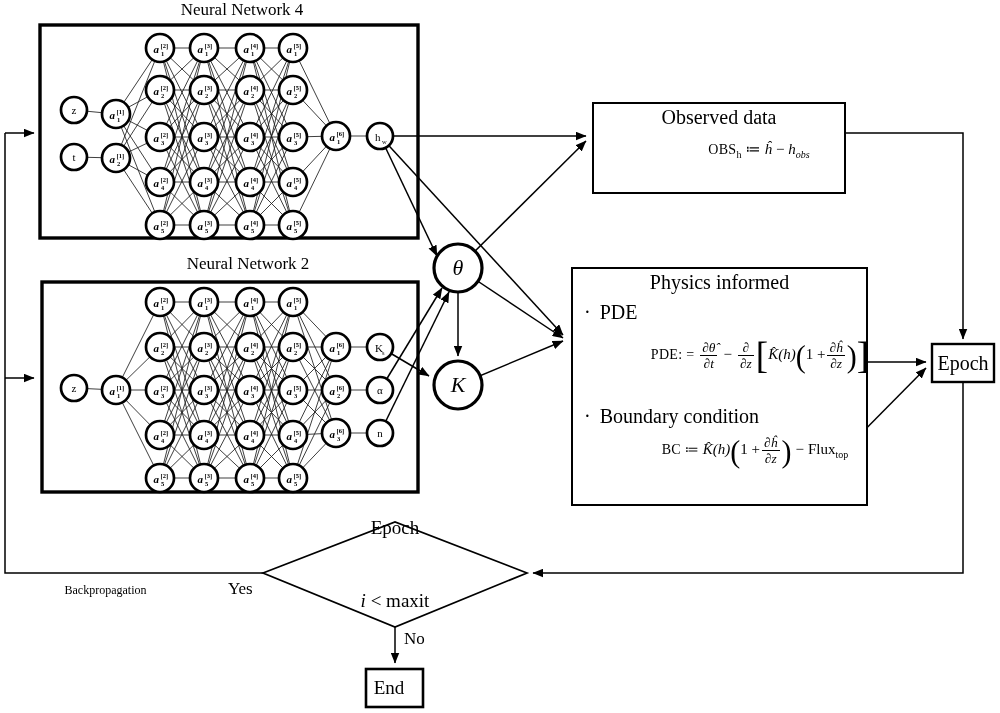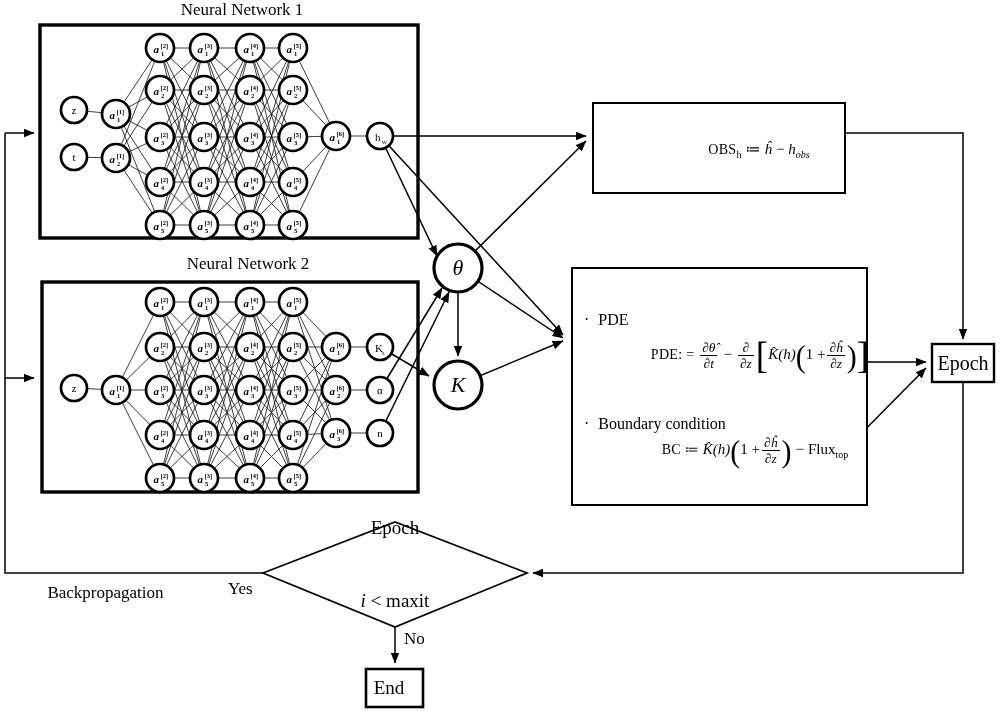--- a/index.html
+++ b/index.html
@@ -14,21 +14,21 @@
   .formula{position:absolute;text-align:center;font-size:15px;white-space:nowrap;line-height:1.1;padding-left:40px;}
   .formula sub{font-size:10px;}
   .obsname{font-size:14px;letter-spacing:.3px;}
   .def{margin:0 4px;}
   .minus{margin:0 4px;}
   .frac{display:inline-block;text-align:center;vertical-align:middle;font-size:13.5px;line-height:1.12;margin:0 2px;}
   .frac .num{border-bottom:1.2px solid #000;padding:0 2px;display:block;}
   .frac .den{display:block;padding:0 2px;}
   .big{display:inline-block;font-size:30px;font-weight:400;line-height:.85;vertical-align:middle;transform:scaleY(1.05);}
   .brk{font-size:37px;transform:scaleY(1.02);}
-  .bullet-line{position:absolute;font-size:16px;white-space:nowrap;margin-top:10px;}
+  .bullet-line{position:absolute;font-size:20px;white-space:nowrap;}
   .bullet-line .b{margin-right:9px;}
   .boxlabel{position:absolute;display:flex;align-items:center;justify-content:center;}
 </style>
 </head>
 <body>
 
 <div class="stage">
 
   <svg id="diagram-svg" width="1000" height="713" viewBox="0 0 1000 713">
     <defs>
@@ -464,27 +464,29 @@
         <text x="380" y="394" font-size="11" font-family="&quot;Liberation Serif&quot;,serif" fill="#000" text-anchor="middle">α</text>
         <circle cx="380" cy="433" r="13" fill="#fff" stroke="#000" stroke-width="2.7"></circle>
         <text x="380" y="437" font-size="11" font-family="&quot;Liberation Serif&quot;,serif" fill="#000" text-anchor="middle">n</text>
         <circle cx="458" cy="268" r="24" fill="#fff" stroke="#000" stroke-width="3.2"></circle>
         <text x="458" y="275" font-size="22" font-family="&quot;Liberation Serif&quot;,serif" fill="#000" text-anchor="middle" font-style="italic">θ</text>
         <circle cx="458" cy="385" r="24" fill="#fff" stroke="#000" stroke-width="3.2"></circle>
         <text x="458" y="392" font-size="22" font-family="&quot;Liberation Serif&quot;,serif" fill="#000" text-anchor="middle" font-style="italic">K</text>
       </g>
   </svg>
 
-  <div class="txt ctr title-md" style="left:142px;top:0px;width:200px;">Neural Network 1</div>
+  <div class="txt ctr title-md" style="left:142px;top:0px;width:200px;">Neural Network 4</div>
   <div class="txt ctr title-md" style="left:148px;top:254px;width:200px;">Neural Network 2</div>
 
+  <div class="txt ctr title-lg" style="left:593px;top:106px;width:252px;">Observed data</div>
   <div class="formula" style="left:593px;top:141px;width:252px;">
     <span class="obsname">OBS</span><sub>h</sub><span class="def">≔</span><span class="it">ĥ</span><span class="minus">−</span><span class="it">h</span><sub class="it">obs</sub>
   </div>
 
+  <div class="txt ctr title-lg" style="left:572px;top:271px;width:295px;">Physics informed</div>
   <div class="bullet-line" style="left:584px;top:301px;">
     <span class="b">·</span><span>PDE</span>
   </div>
   <div class="formula" style="left:576px;top:340px;width:288px;">
     <span class="obsname">PDE: =</span>
     <span class="frac"><span class="num it">∂θ̂</span><span class="den it">∂t</span></span><span class="minus">−</span><span class="frac"><span class="num it">∂</span><span class="den it">∂z</span></span><span class="big brk">[</span><span class="it">K̂(h)</span><span class="big">(</span><span>1 +</span><span class="frac"><span class="num it">∂ĥ</span><span class="den it">∂z</span></span><span class="big">)</span><span class="big brk">]</span>
   </div>
   <div class="bullet-line" style="left:584px;top:405px;">
     <span class="b">·</span><span>Boundary condition</span>
   </div>
@@ -494,14 +496,14 @@
   </div>
 
   <div class="boxlabel title-lg" style="left:932px;top:344px;width:62px;height:38px;">Epoch</div>
   <div class="boxlabel" style="left:366px;top:669px;width:46px;height:38px;font-size:19px;">End</div>
   <div class="txt ctr" style="left:315px;top:517px;width:160px;font-size:19px;">Epoch</div>
   <div class="txt ctr" style="left:315px;top:578px;width:160px;font-size:19px;margin-top:12px;">
     <span class="it">i</span><span> &lt; maxit</span>
   </div>
   <div class="txt" style="left:228px;top:579px;font-size:17px;">Yes</div>
   <div class="txt" style="left:404px;top:629px;font-size:17px;">No</div>
-  <div class="txt ctr" style="left:28px;top:583px;width:155px;font-size:17px;">Backpropagation</div>
+  <div class="txt ctr" style="left:28px;top:583px;width:155px;font-size:12px;">Backpropagation</div>
 </div>
 
 </body></html>

